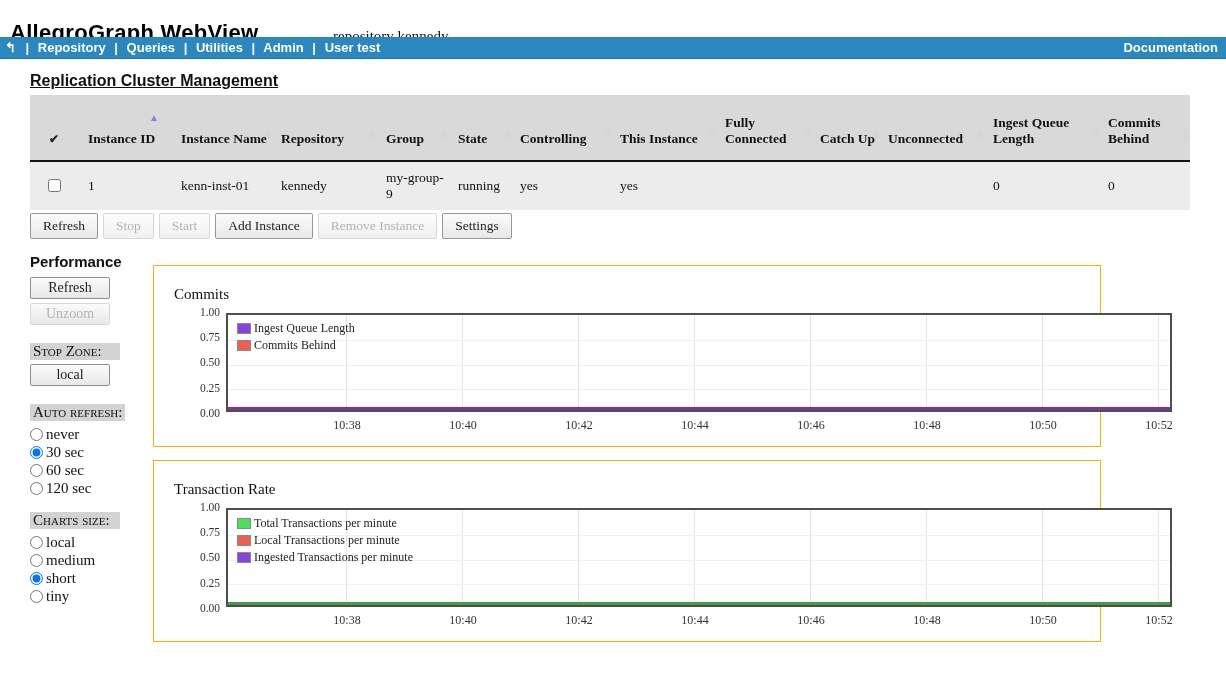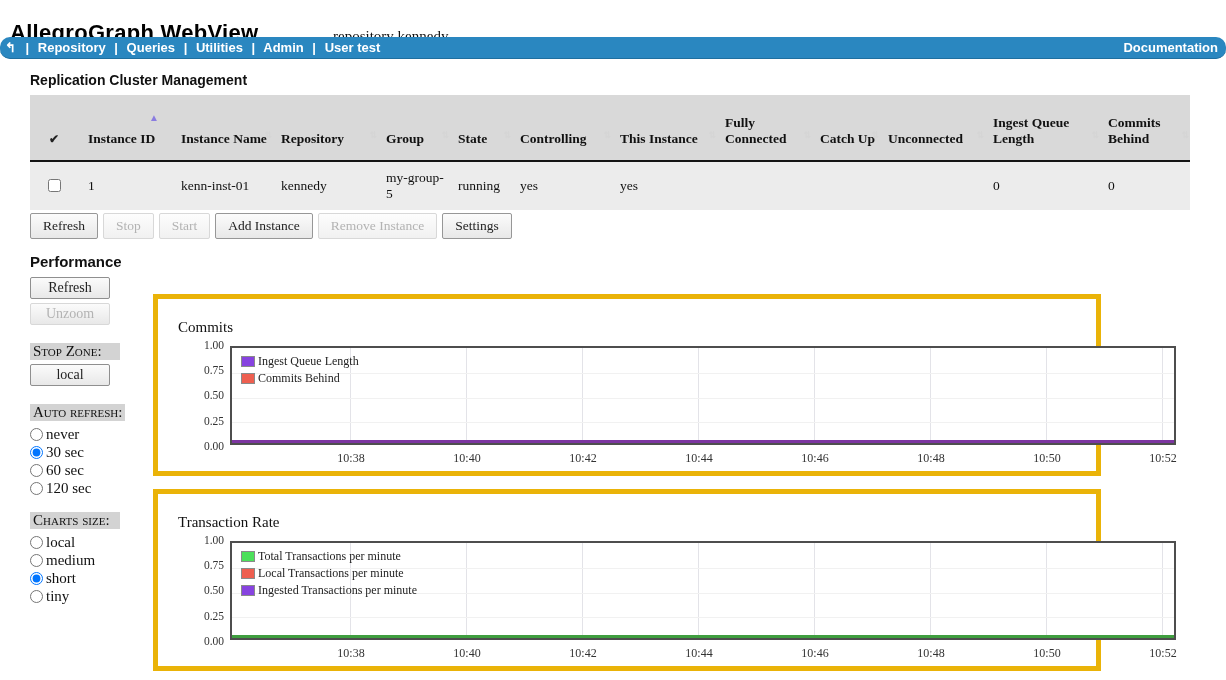--- a/index.html
+++ b/index.html
@@ -14,21 +14,21 @@
   
   .navbar { position:absolute; top:37px; left:0; width:100%; height:22px; background:#2a87c0; border-bottom:1px solid #1f6f9f;
             font-family:"Liberation Sans",sans-serif; font-weight:bold; font-size:13px; color:#fff; line-height:21px; }
   .nav-left { position:absolute; left:5px; top:0; }
   .nav-right { position:absolute; right:8px; top:0; }
   .nav-item { color:#fff; text-decoration:none; cursor:pointer; }
   .sep { margin:0 5px; }
   .back-icon { font-size:13px; cursor:pointer; margin-right:1px; }
 
   
-  .heading { position:absolute; left:30px; top:72px; font-family:"Liberation Sans",sans-serif; font-size:14px; font-weight:bold; color:#111; }
+  .heading { position:absolute; left:30px; top:72px; font-family:"Liberation Sans",sans-serif; font-size:16px; font-weight:bold; color:#111;text-decoration:underline; }
 
   
   .cluster-table { position:absolute; left:30px; top:95px; width:1160px; border-collapse:collapse; table-layout:fixed; font-size:13.5px; color:#111; }
   .cluster-table thead tr { height:66px; }
   .cluster-table th { background:#d9d9d9; text-align:left; vertical-align:bottom; font-weight:bold; padding:6px 2px 13px 8px; position:relative; border-bottom:2px solid #141414; cursor:pointer; }
   .cluster-table tbody tr { height:49px; }
   .cluster-table td { background:#ececec; padding:8px 2px 8px 8px; vertical-align:middle; }
   .col-center { text-align:center !important; padding-left:0 !important; }
   .check-glyph { font-size:12px; color:#222; }
   .sort-asc { position:absolute; left:69px; top:17px; color:#8a7ce0; font-size:10px; }
@@ -45,21 +45,21 @@
   .sidebar { position:absolute; left:30px; top:253px; width:124px; font-size:15px; color:#111; }
   .perf-heading { font-family:"Liberation Sans",sans-serif; font-weight:bold; font-size:15px; margin-bottom:7px; }
   .side-btn { display:block; width:80px; margin-bottom:4px; padding:2px 0; text-align:center; font-family:"Liberation Serif",serif; font-size:14px; color:#222;
               background:linear-gradient(#fbfbfb,#e8e8e8); border:1px solid #8f8f8f; border-radius:2px; cursor:pointer; }
   .side-btn.disabled { border-color:#d8d8d8; color:#b3b3b3; cursor:default; }
   .side-label { display:inline-block; background:#d3d3d3; font-variant:small-caps; font-size:15px; padding:0 3px; margin:14px 0 4px 0; min-width:90px; }
   .radio-row { display:flex; align-items:center; margin:1px 0; cursor:pointer; }
   .radio-row input { margin:0 3px 0 0; width:13px; height:13px; cursor:pointer; }
 
   
-  .panel { position:absolute; left:153px; width:948px; height:182px; border:5px solid #eab308; background:#fff;margin-top:29px; }
+  .panel { position:absolute; left:153px; width:948px; height:182px; border:1px solid #eab308; background:#fff; }
   .panel1 { top:265px; }
   .panel2 { top:460px; }
   .chart-title { position:absolute; left:20px; top:20px; font-size:15px; color:#111; }
   .ylabel { position:absolute; left:20px; width:46px; text-align:right; font-size:11.5px; color:#333; }
   .yl0{top:40px;} .yl1{top:65px;} .yl2{top:90px;} .yl3{top:116px;} .yl4{top:141px;}
   .plot { position:absolute; left:72px; top:47px; width:946px; height:99px; border:2px solid #4e4e4e; background:#fff; }
   .grid-v { position:absolute; top:0; bottom:0; width:1px; background:#e3e3e8; }
   .grid-h { position:absolute; left:0; right:0; height:1px; background:#f1f1f1; }
   .series-line { position:absolute; left:0; right:0; bottom:0; height:3px; }
   .legend { position:absolute; left:9px; top:6px; }
@@ -71,21 +71,21 @@
 </head>
 <body>
 
 <div class="page">
 
   <div class="header">
     <span class="app-title">AllegroGraph WebView</span>
     <span class="repo-label">repository kennedy</span>
   </div>
 
-  <div class="navbar" style="background-color: rgb(42, 135, 192); border-radius: 10px;">
+  <div class="navbar" style="background-color: rgb(42, 135, 192);">
     <span class="nav-left">
       <span class="back-icon">↰</span>
       <span class="sep">|</span>
       <a class="nav-item">Repository</a>
       <span class="sep">|</span>
       <a class="nav-item">Queries</a>
       <span class="sep">|</span>
       <a class="nav-item">Utilities</a>
       <span class="sep">|</span>
       <a class="nav-item">Admin</a>
@@ -169,21 +169,21 @@
           <span class="sort-hint">⇅</span>
         </th>
       </tr>
     </thead>
     <tbody>
       <tr>
         <td class="col-center"><input type="checkbox" class="row-checkbox" style=""></td>
         <td>1</td>
         <td>kenn-inst-01</td>
         <td>kennedy</td>
-        <td>my-group-5</td>
+        <td>my-group-9</td>
         <td>running</td>
         <td>yes</td>
         <td>yes</td>
         <td></td>
         <td></td>
         <td></td>
         <td>0</td>
         <td>0</td>
       </tr>
     </tbody>

